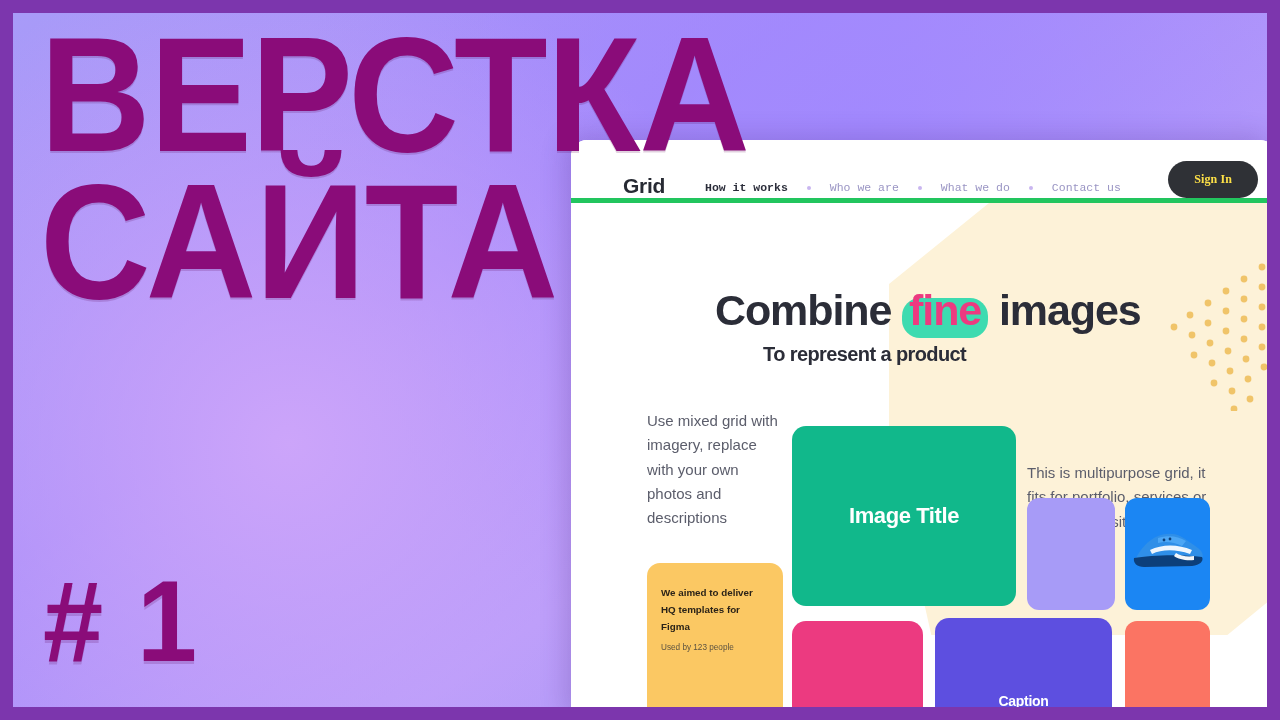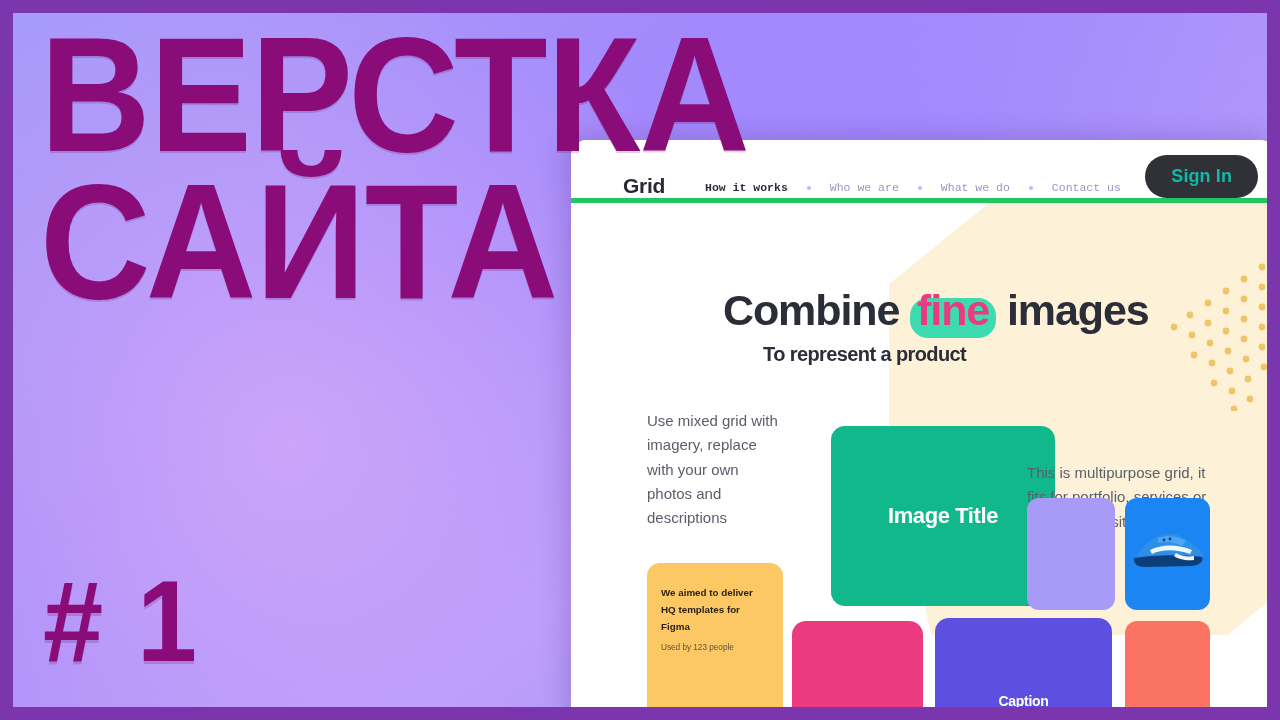--- a/index.html
+++ b/index.html
@@ -106,27 +106,28 @@
   }
   .nav-link.active { color:#2b2d3a; font-weight:700; }
   .nav-dot {
     width:4px; height:4px; border-radius:50%;
     background:#c9b6f0;
     margin:0 17px;
     flex:0 0 auto;
   }
   .signin {
     flex:0 0 auto;
-    background:#2f3136; color:#14b8a6;
-    font-size:18px; font-weight:700;
+    background:#2f3136; color:#fde047;
+    font-size:12px; font-weight:700;
     border:none;
     border-radius:22px;
     padding:11px 26px;
     cursor:pointer;
     letter-spacing:.1px;
+    font-family:Liberation Serif, serif;
   }
 
   
   .hero {
     position:relative;
     height:517px;
     background:#fff;
     overflow:hidden;
   }
 
@@ -144,21 +145,21 @@
   .dots {
     position:absolute;
     right:6px; top:56px;
     width:104px; height:152px;
     z-index:3;
   }
 
   .hero-inner { position:relative; z-index:4; }
 
   .h1 {
-    position:absolute; left:152px; top:83px;
+    position:absolute; left:144px; top:83px;
     font-size:43px; font-weight:700;
     color:#2b2d38;
     letter-spacing:-1.1px;
     white-space:nowrap;
   }
   .hl {
     position:relative;
     color:#ec3a80;
     padding:0 7px;
     z-index:1;
@@ -207,21 +208,20 @@
     font-size:8.2px; color:#5d5340;
   }
 
   .card-teal {
     position:absolute; left:221px; top:223px;
     width:224px; height:180px;
     background:#11b88b;
     border-radius:14px;
     display:flex; align-items:center; justify-content:center;
     z-index:4;
-    margin-left:39px;
   }
   .card-teal span {
     color:#fff; font-size:22px; font-weight:700; letter-spacing:-.4px;
   }
 
   .col-right {
     position:absolute; left:456px; top:258px; width:185px;
     z-index:4;
   }
   .card-lav {

